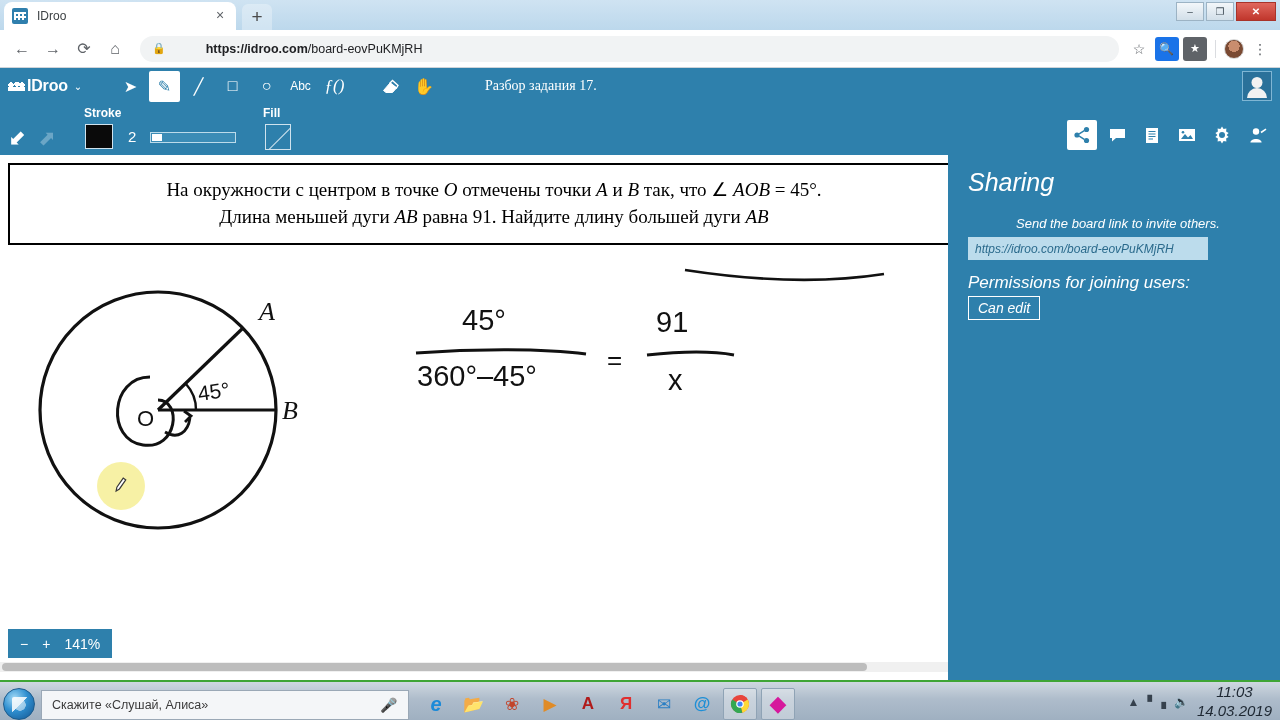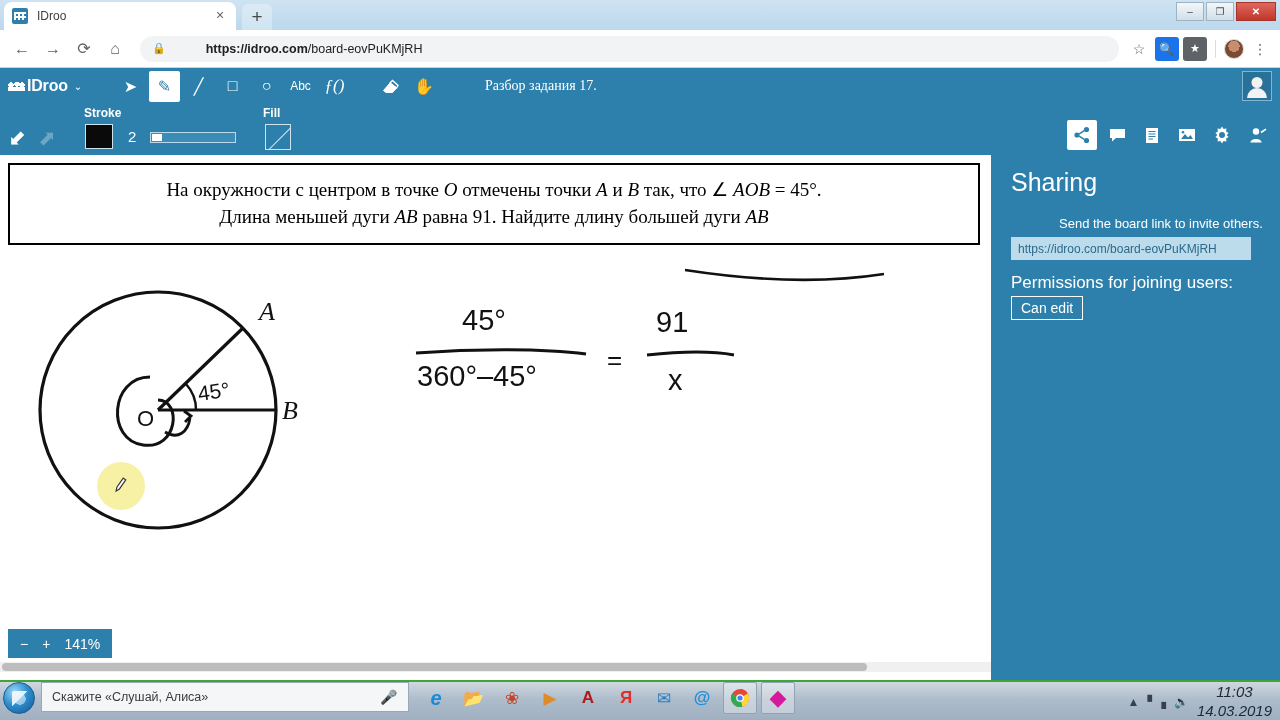--- a/index.html
+++ b/index.html
@@ -214,22 +214,23 @@
   .zoom-ctrl {
     position: absolute; left: 8px; bottom: 22px; height: 29px;
     background: #2e80ac; display: flex; align-items: center;
     padding: 0 12px; gap: 14px; color: #ffffff; font-size: 14px;
   }
   .zoom-ctrl span { cursor: pointer; }
   .zoom-ctrl .zval { cursor: default; }
 
   
   .sidebar {
-    position: absolute; top: 110px; right: 0; width: 289px; height: 610px;
+    position: absolute; top: 110px; right: 0; width: 332px; height: 610px;
     background: #2e80ac;
+    font-style: italic;
   }
   .side-icons {
     position: absolute; top: 10px; right: 8px; display: flex;
     align-items: center; gap: 5px;
   }
   .side-ic {
     width: 30px; height: 30px; display: flex; align-items: center;
     justify-content: center; color: #ffffff; cursor: pointer; border-radius: 2px;
   }
   .side-ic.active { background: #ffffff; color: #2e80ac; }
@@ -274,21 +275,21 @@
   }
   .member-role {
     position: absolute; right: 0; top: 30px; color: #5d9dc1; font-size: 13px;
   }
 
   
   .taskbar {
     position: absolute; bottom: 0; left: 0; width: 1280px; height: 40px;
     background: linear-gradient(to bottom,#cfd8e0 0%, #aebccb 45%, #9fb0c1 100%);
     border-top: 2px solid #3fa535;
-    display: flex; align-items: flex-start;
+    display: flex; align-items: flex-end;
   }
   .start-orb {
     width: 32px; height: 32px; border-radius: 50%; margin-left: 3px;
     background: radial-gradient(circle at 35% 30%, #9fd8f5 0%, #2f8fd0 45%, #14548f 100%);
     border: 1px solid #1d5c8d; cursor: pointer; position: relative;
   }
   .start-orb::after {
     content: ""; position: absolute; left: 8px; top: 8px; width: 16px; height: 16px;
     background:
       linear-gradient(to bottom right, #ffffff 0 48%, transparent 48%),

